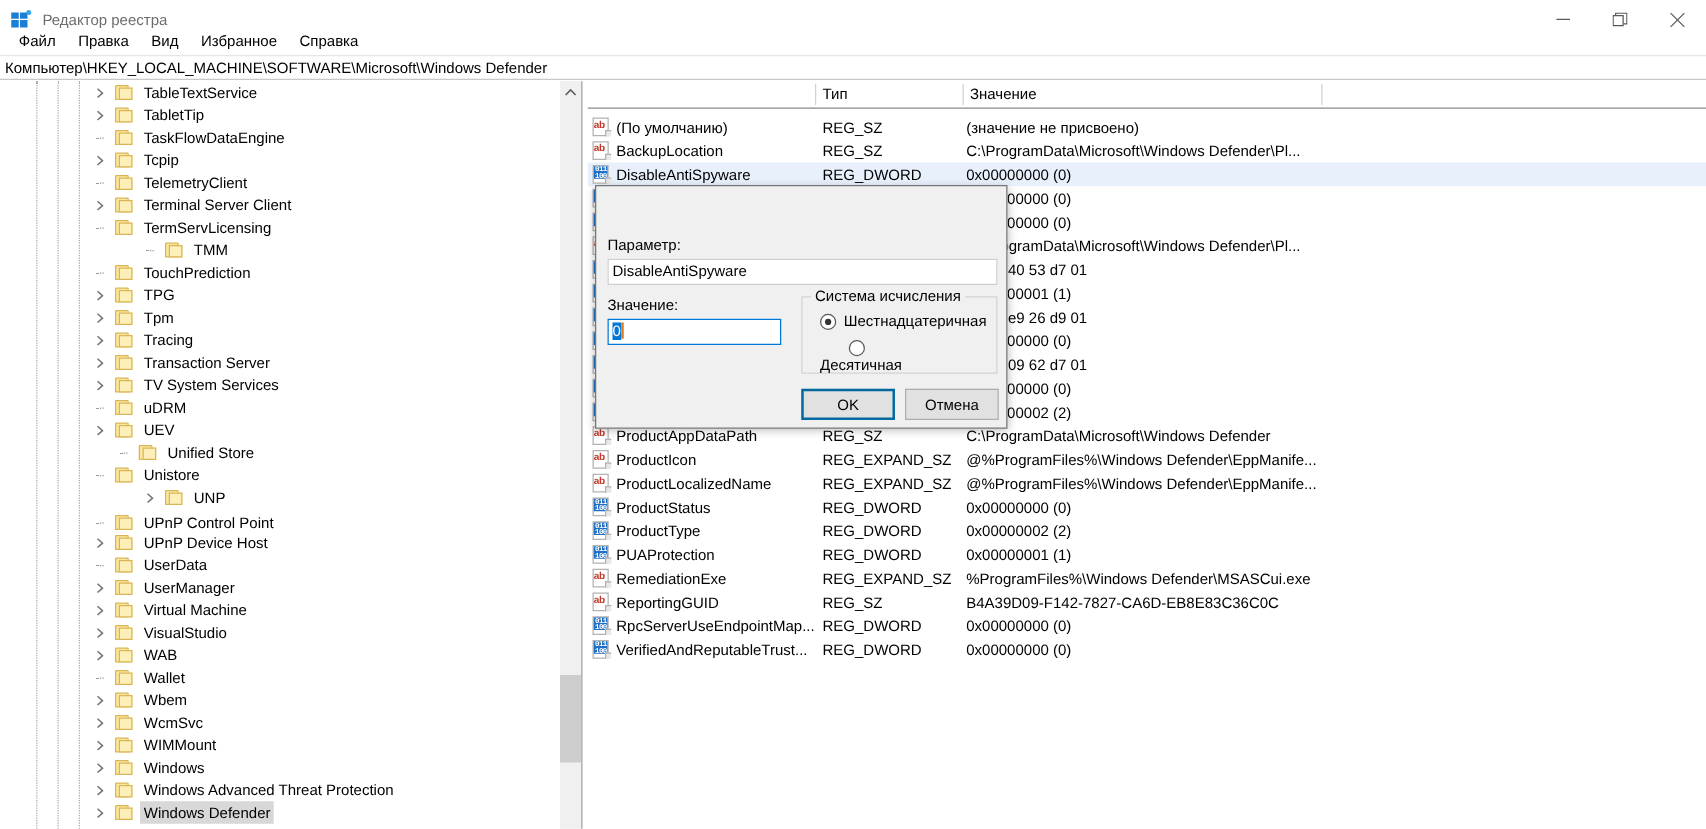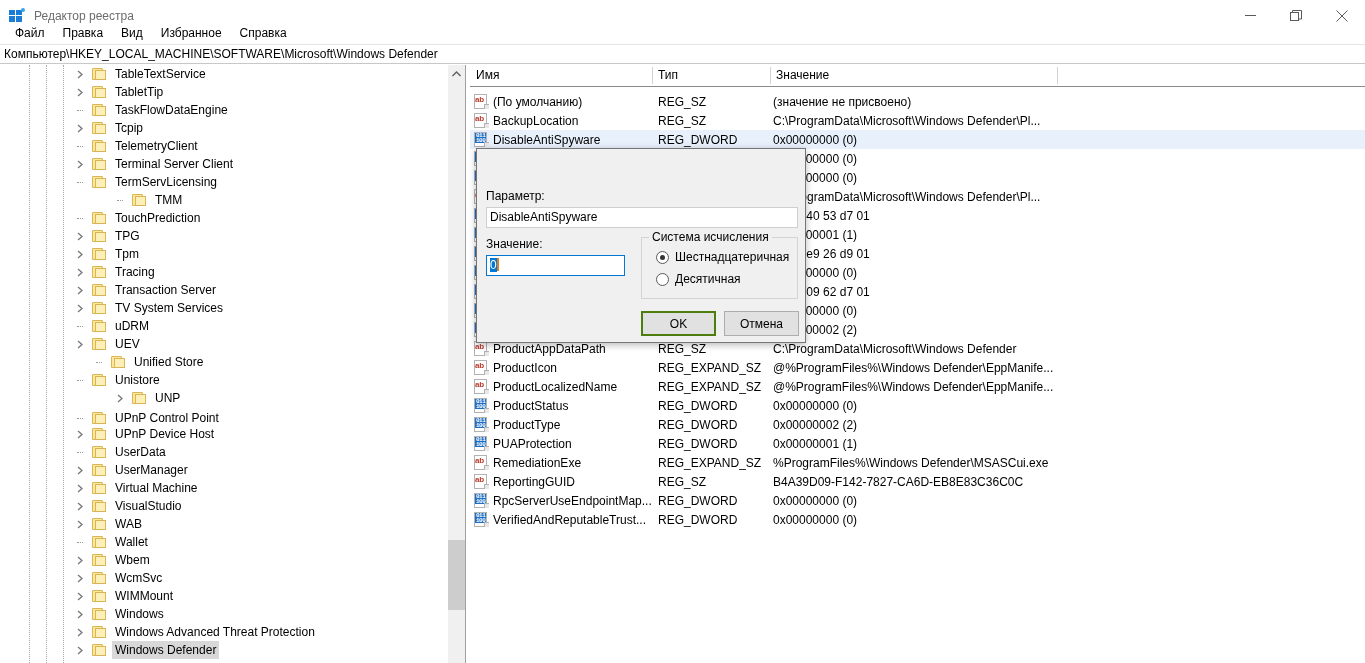--- a/index.html
+++ b/index.html
@@ -234,21 +234,21 @@
   }
   .radio.on .mark::after {
     content: ""; position: absolute; left: 3px; top: 3px;
     width: 5px; height: 5px; border-radius: 50%; background: #333333;
   }
   .dlg-btn {
     position: absolute; height: 25px; width: 75px;
     display: flex; align-items: center; justify-content: center;
     font-size: 12px; background: #e1e1e1; border: 1px solid #adadad;
   }
-  .dlg-btn.primary { border: 2px solid #4d7c0f; background: #e1e1e1; }
+  .dlg-btn.primary { border: 2px solid #0369a1; background: #e1e1e1; }
   .btn-ok { left: 164px; top: 162px; }
   .btn-cancel { left: 247px; top: 162px; }
 </style>
 </head>
 <body>
 
 <div class="titlebar">
   <div class="tb-icon">
     <span class="sq s1"></span>
       <span class="sq s2"></span>
@@ -681,21 +681,20 @@
           <polyline points="0.5,5 4.5,1 8.5,5" fill="none" stroke="#606060" stroke-width="1.4"></polyline>
         </svg>
     </div>
     <div class="thumb" style="top:475px;height:70px;"></div>
   </div>
 
   <div class="splitter"></div>
 
   <div class="list-pane">
     <div class="lv-header">
-      <div class="hcell" style="left:0px;width:182px;">Имя</div>
       <div class="hsep" style="left:182px;"></div>
       <div class="hcell" style="left:182px;width:118px;">Тип</div>
       <div class="hsep" style="left:300px;"></div>
       <div class="hcell" style="left:300px;width:287px;">Значение</div>
       <div class="hsep" style="left:587px;"></div>
     </div>
     <div id="lv-rows">
         <div class="lv-row" style="top: 27px;">
           <span class="vicon">
             <span class="page"></span>
@@ -937,21 +936,21 @@
 
     <div class="dlg-lbl" style="left:9px;top:88px;">Значение:</div>
     <div class="dlg-input inp-val"><span class="sel">0</span><span class="caret"></span></div>
 
     <div class="groupbox">
       <div class="gtitle">Система исчисления</div>
       <div class="radio on" style="top:12px;">
         <span class="mark"></span>
         <span>Шестнадцатеричная</span>
       </div>
-      <div class="radio" style="top:34px;">
+      <div class="radio" style="top:34px;flex-direction:column;">
         <span class="mark"></span>
         <span>Десятичная</span>
       </div>
     </div>
 
     <div class="dlg-btn primary btn-ok">OK</div>
     <div class="dlg-btn btn-cancel">Отмена</div>
   </div>
 </div>
 

